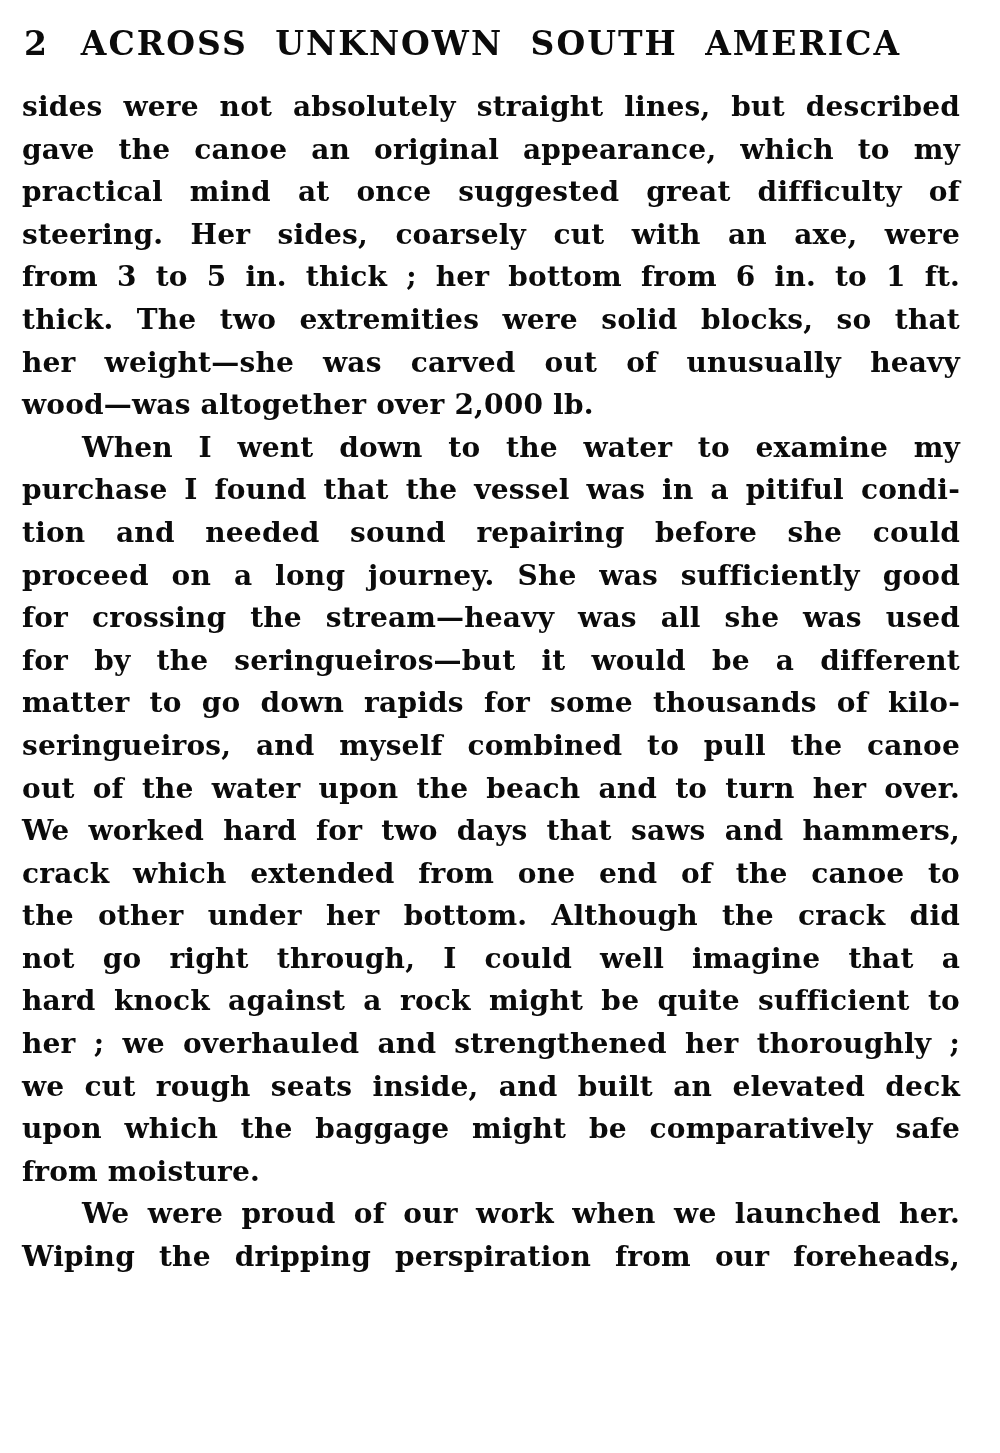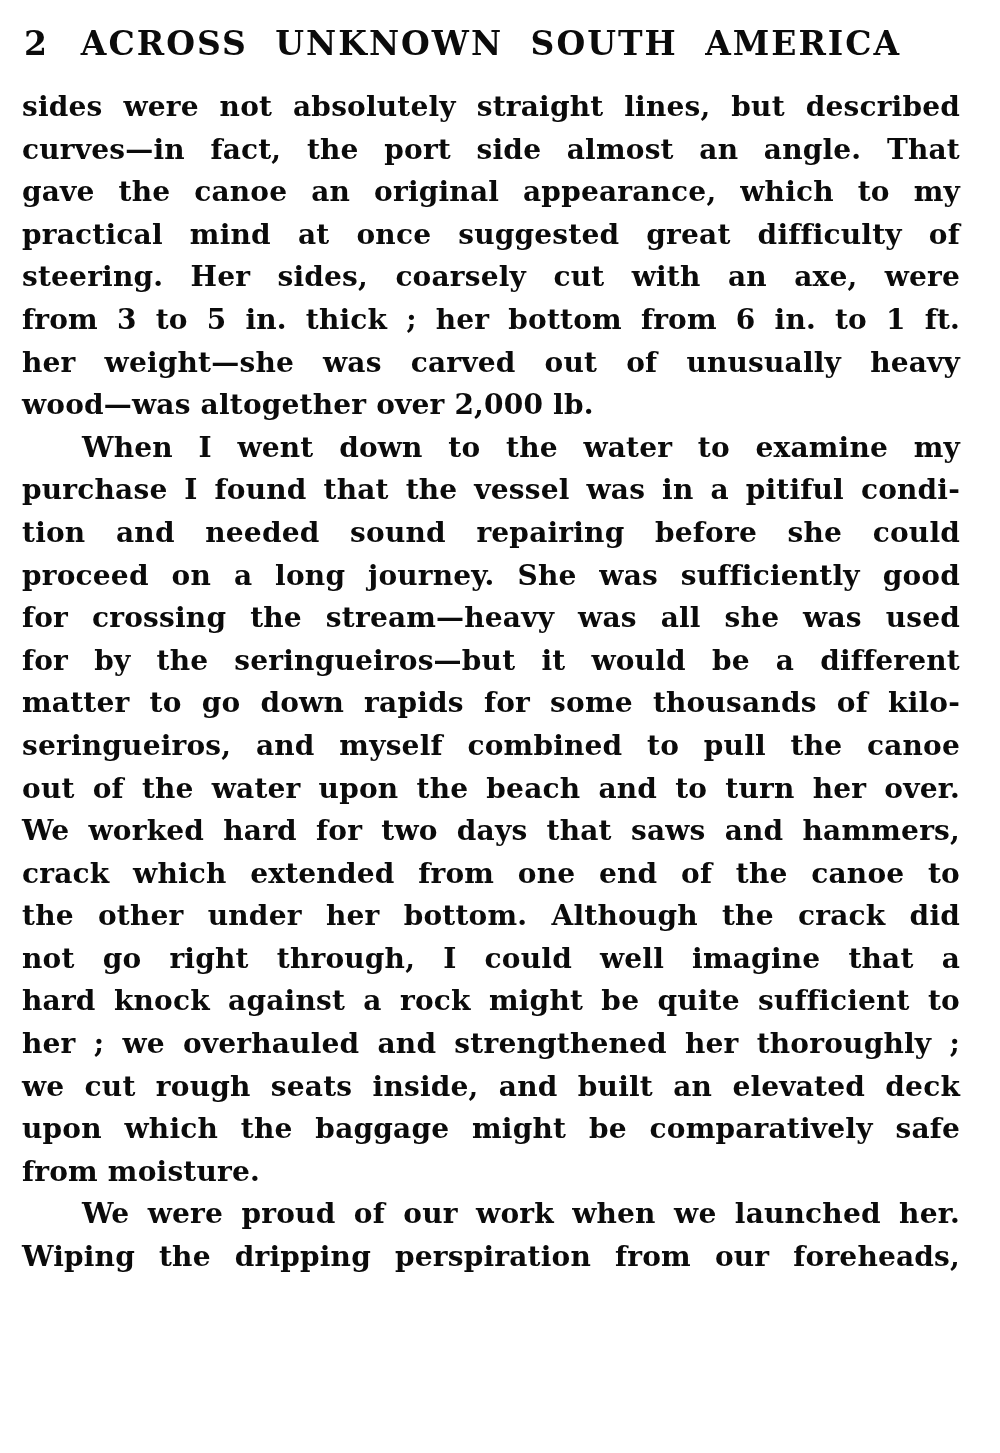--- a/index.html
+++ b/index.html
@@ -68,25 +68,25 @@
 
 <div class="page" style="--paper: #ffffff; --ink: #0b0b0b;">
   <header class="running-head">
     <span class="page-num">2</span>
     <span class="running-title">ACROSS UNKNOWN SOUTH AMERICA</span>
   </header>
 
   <main class="body-text">
       <div class="paragraph">
         <div class="line justify">sides were not absolutely straight lines, but described</div>
-        <div class="line justify">curves—in fact, the port side almost an angle. That</div>
         <div class="line justify">gave the canoe an original appearance, which to my</div>
         <div class="line justify">practical mind at once suggested great difficulty of</div>
         <div class="line justify">steering. Her sides, coarsely cut with an axe, were</div>
         <div class="line justify">from 3 to 5 in. thick ; her bottom from 6 in. to 1 ft.</div>
+        <div class="line justify">thick. The two extremities were solid blocks, so that</div>
         <div class="line justify">her weight—she was carved out of unusually heavy</div>
         <div class="line">wood—was altogether over 2,000 lb.</div>
       </div>
       <div class="paragraph">
         <div class="line justify indent">When I went down to the water to examine my</div>
         <div class="line justify">purchase I found that the vessel was in a pitiful condi-</div>
         <div class="line justify">tion and needed sound repairing before she could</div>
         <div class="line justify">proceed on a long journey. She was sufficiently good</div>
         <div class="line justify">for crossing the stream—heavy was all she was used</div>
         <div class="line justify">for by the seringueiros—but it would be a different</div>

